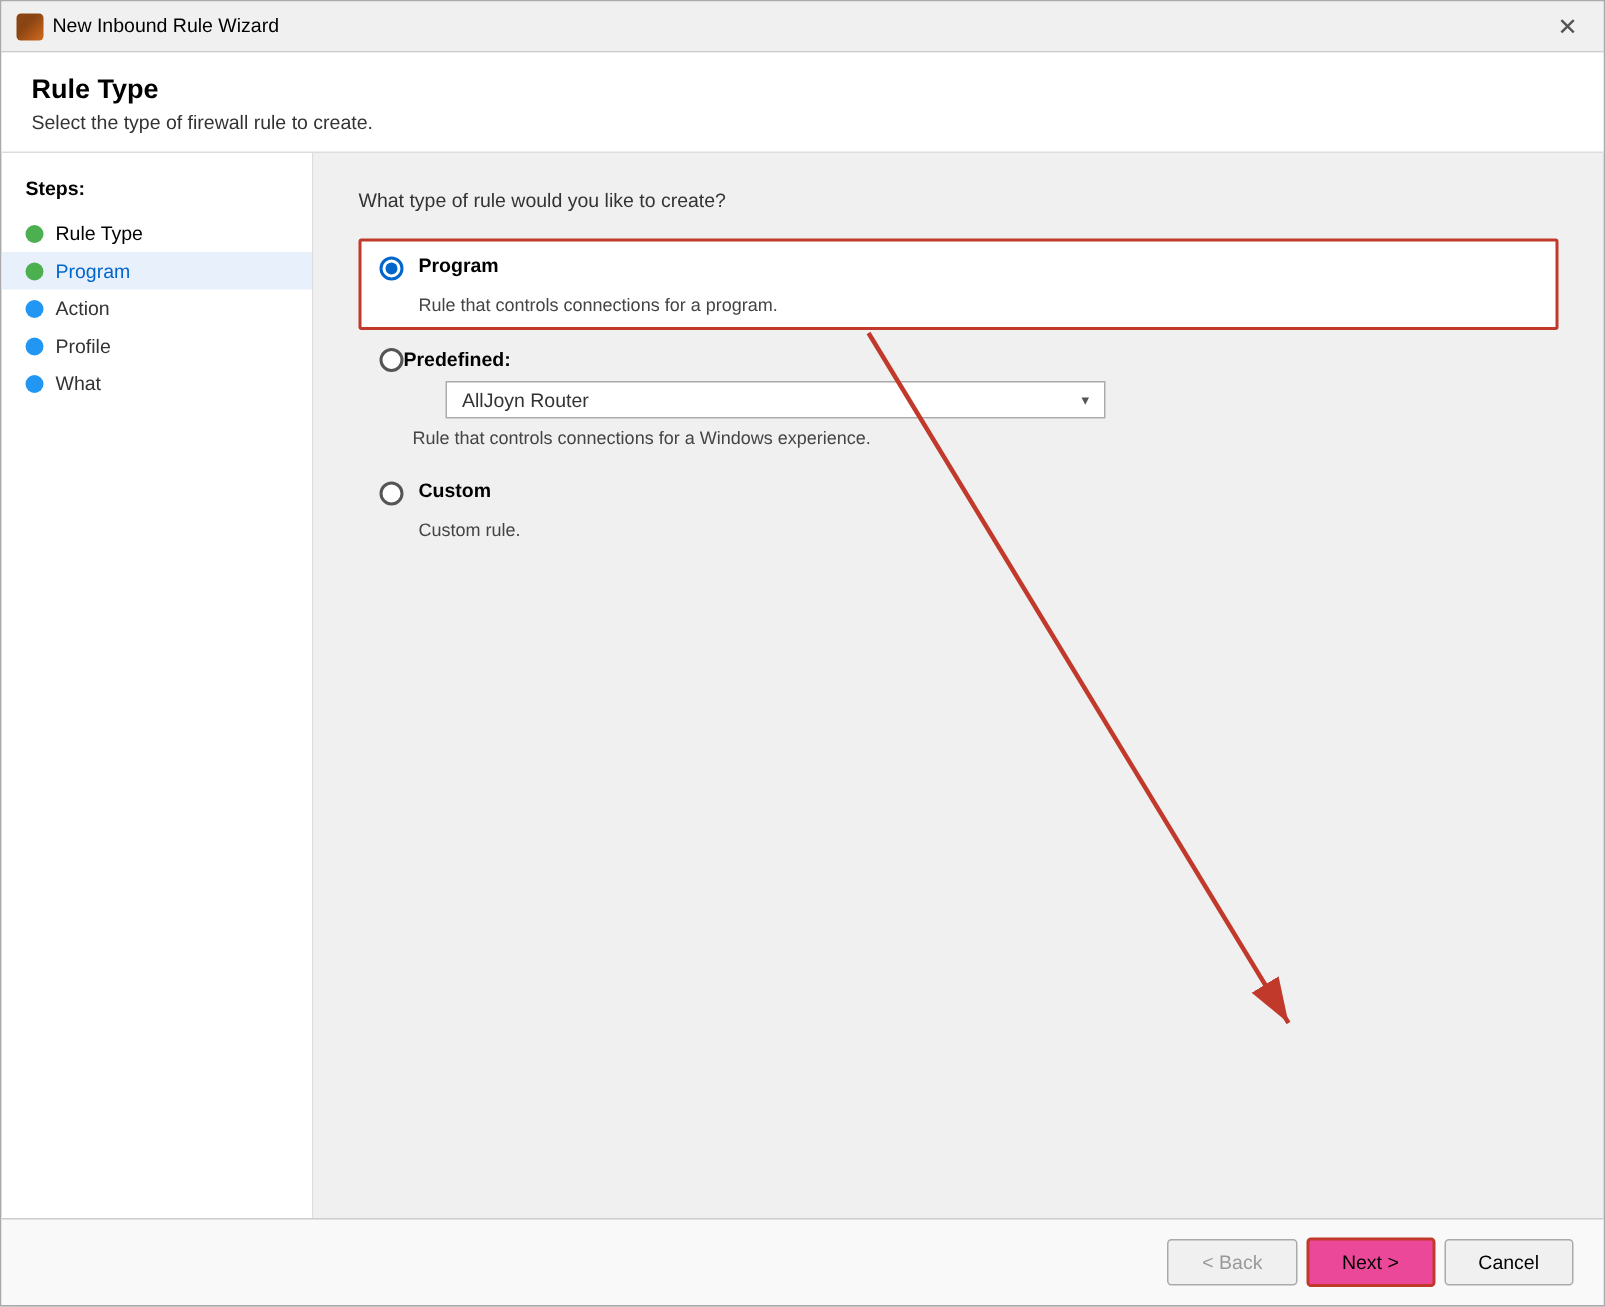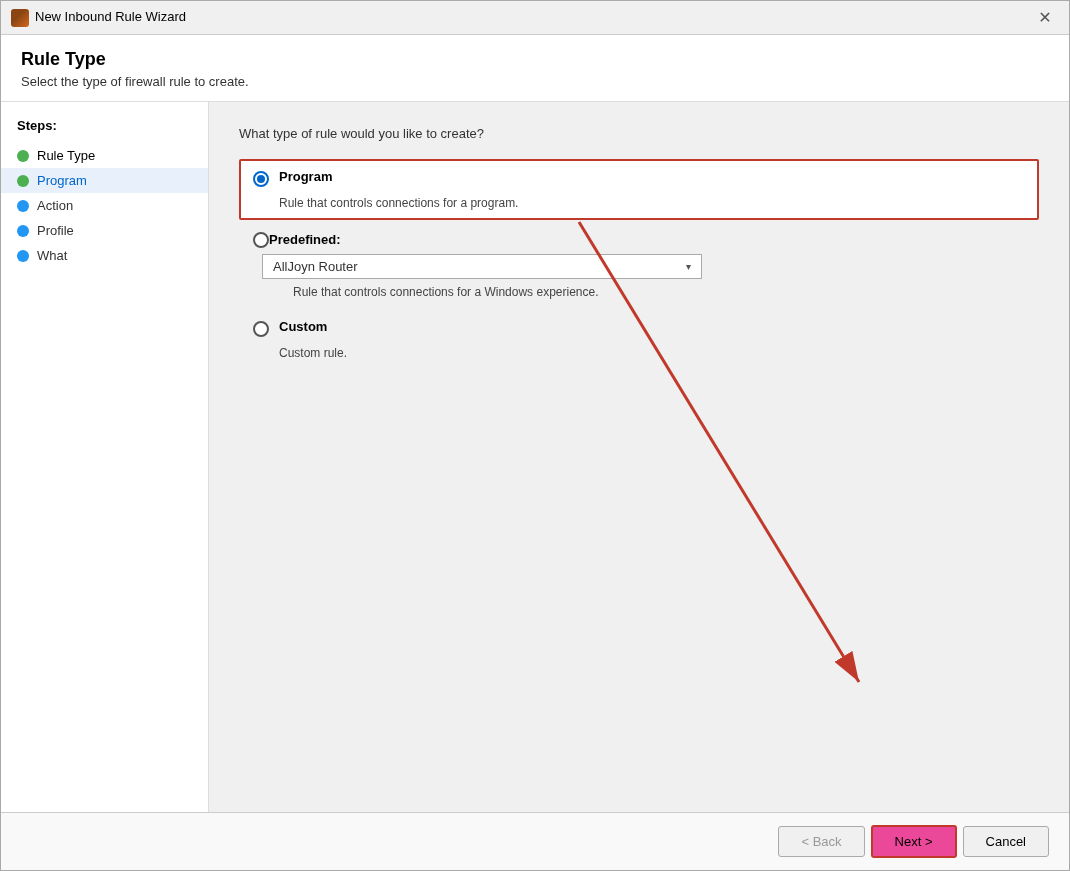--- a/index.html
+++ b/index.html
@@ -185,21 +185,21 @@
       gap: 0;
       padding: 10px 14px;
     }
     .predefined-top {
       display: flex;
       align-items: center;
     }
     .predefined-dropdown {
       display: flex;
       margin-top: 6px;
-      margin-left: 9px;
+      margin-left: 44px;
       margin-bottom: 4px;
     }
     .dropdown-box {
       border: 1px solid #aaa;
       background: #fff;
       padding: 4px 10px;
       font-size: 13px;
       color: #333;
       display: flex;
       align-items: center;
@@ -207,21 +207,21 @@
       width: 440px;
       cursor: pointer;
     }
     .dropdown-arrow {
       font-size: 10px;
       color: #555;
     }
     .predefined-desc {
       font-size: 12px;
       color: #444;
-      margin-left: 40px;
+      margin-left: 22px;
       margin-top: 2px;
     }
     .footer {
       background: #f9f9f9;
       border-top: 1px solid #ccc;
       padding: 12px 20px;
       display: flex;
       justify-content: flex-end;
       gap: 6px;
       align-items: center;

